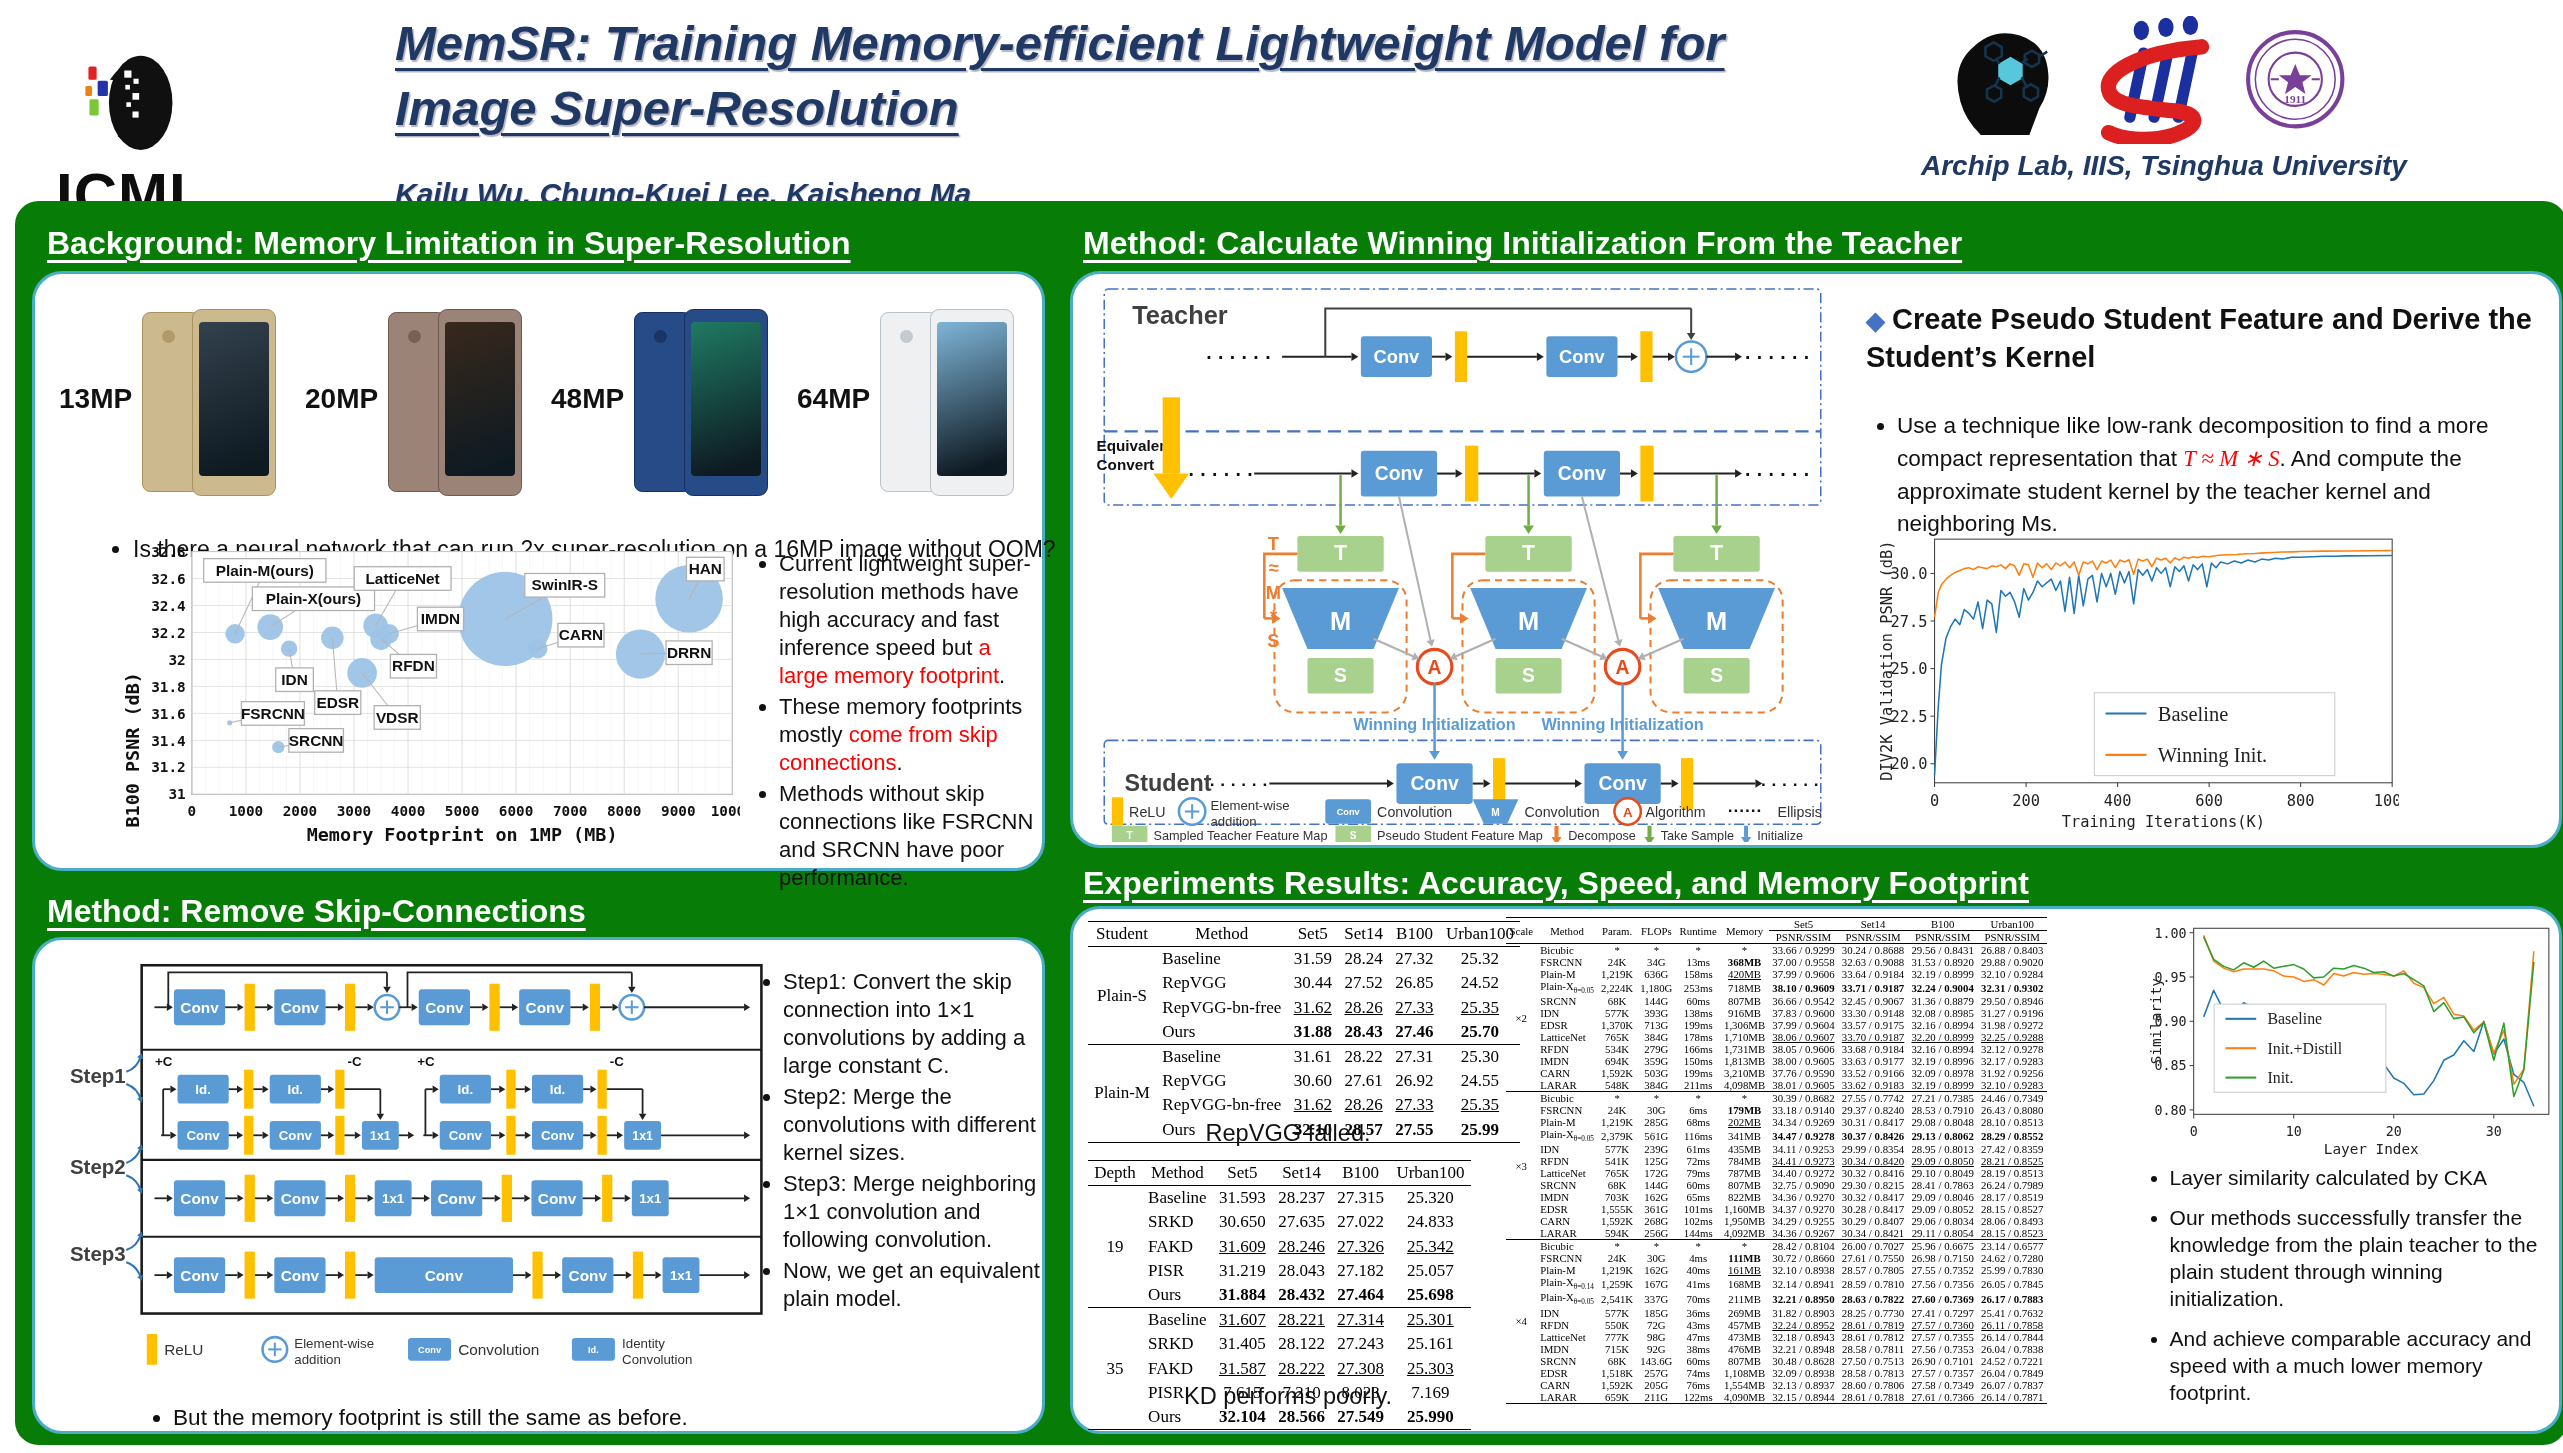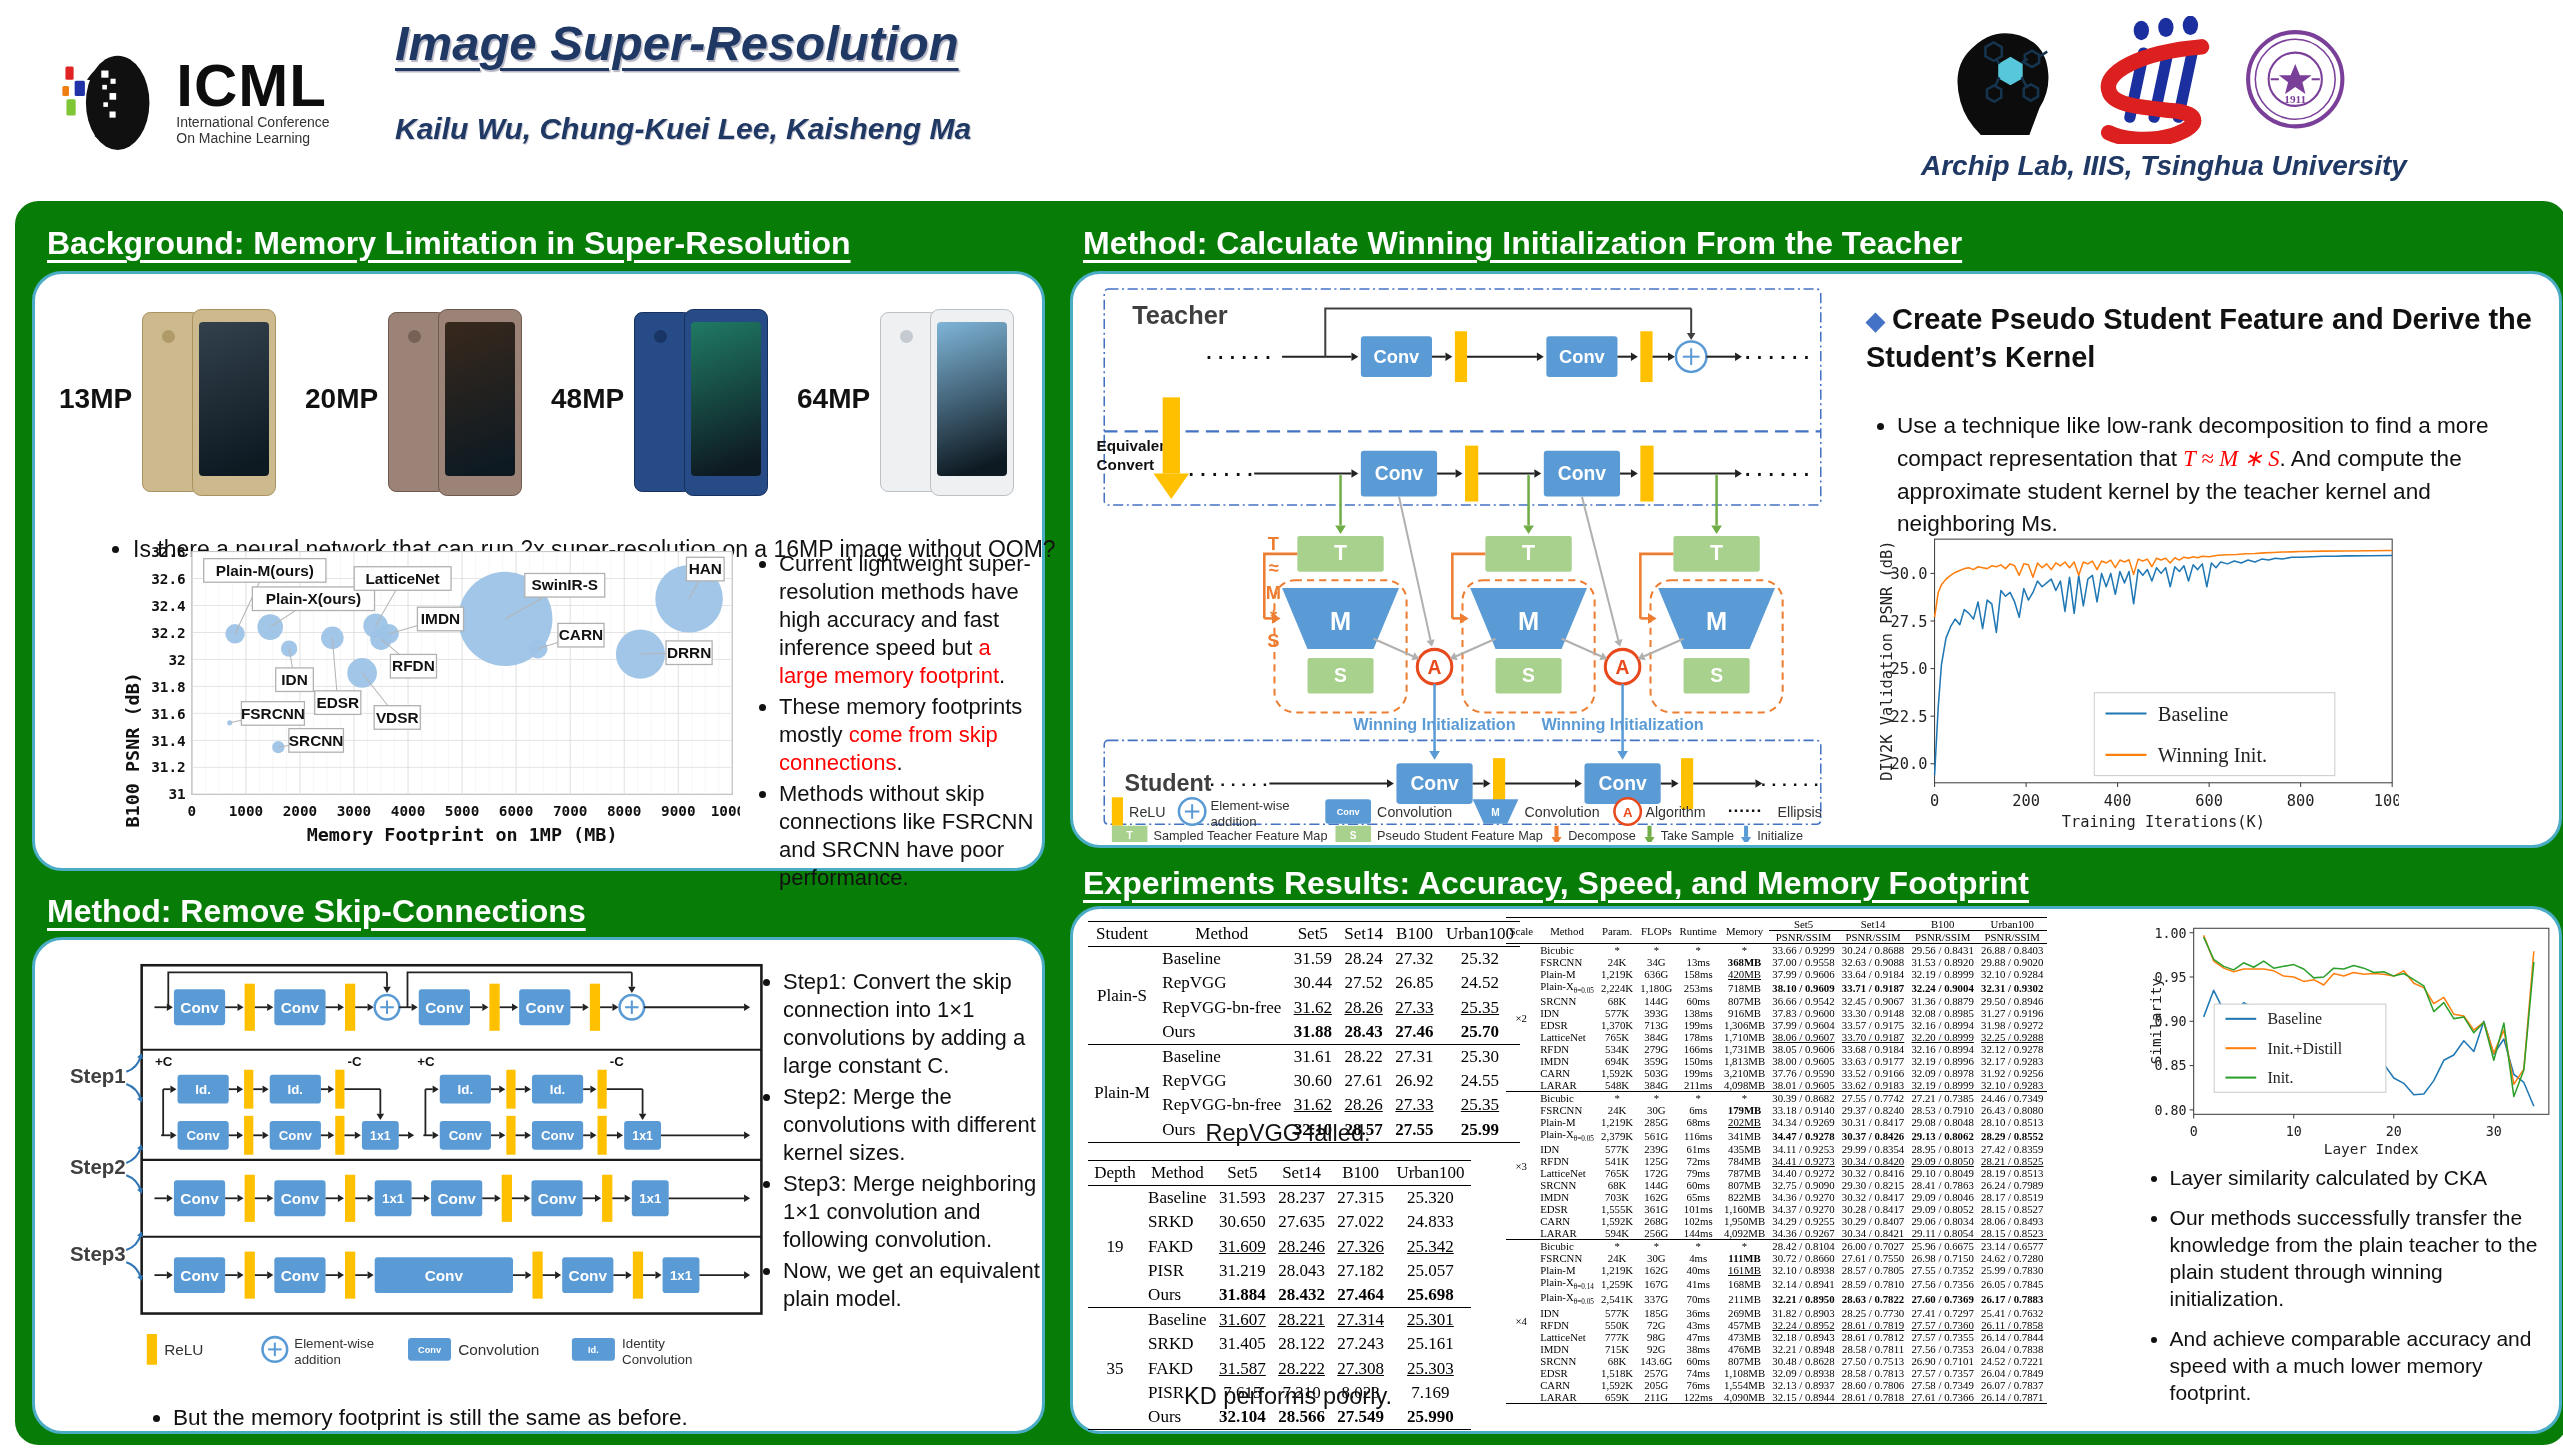--- a/index.html
+++ b/index.html
@@ -9,21 +9,21 @@
   .sec-title{position:absolute;color:#fff;font-weight:bold;font-size:32px;
              text-decoration:underline;text-underline-offset:6.2px;text-decoration-thickness:2.6px;white-space:nowrap;}
   .panel{position:absolute;background:#fff;border:3.6px solid #4bacc6;border-radius:30px;}
   
   .title-block{position:absolute;left:395px;top:11.3px;width:1620px;color:#1f3864;}
   .title-line{font-size:49px;font-weight:bold;font-style:italic;text-decoration:underline;
               text-underline-offset:8.2px;text-decoration-thickness:3.1px;line-height:1.32;white-space:nowrap;
               text-shadow:1.5px 1.5px 1px rgba(40,40,80,0.35);}
   .title-row2{display:flex;align-items:baseline;gap:36px;flex-direction:column;}
   .authors{font-size:30px;font-weight:bold;font-style:italic;color:#1f3864;white-space:nowrap;text-shadow:1px 1px 0.5px rgba(40,40,80,0.25);}
-  .icml{position:absolute;left:56px;top:49px;display:flex;gap:12.3px;align-items:center;}
+  .icml{position:absolute;left:56px;top:49px;display:flex;gap:12.3px;align-items:center;flex-direction:column;}
   .icml-text .acr{font-size:60px;font-weight:bold;color:#0d0d0d;line-height:0.95;letter-spacing:1px;}
   .icml-text .sub{font-size:14px;color:#333;line-height:1.15;}
   .logos{position:absolute;left:1921px;top:9.2px;width:451px;}
   .logo-row{display:flex;align-items:center;justify-content:center;gap:24.6px;height:141px;}
   .affil{font-size:28px;font-weight:bold;font-style:italic;color:#1f3864;text-align:center;white-space:nowrap;}
   
   .phones{position:absolute;left:46px;top:285px;width:984px;height:233px;display:flex;justify-content:space-around;}
   .phone-slot{display:flex;flex-direction:row;align-items:center;width:220px;}
   .phone-label{font-size:28px;font-weight:bold;color:#111;margin-bottom:4.1px;}
   .phone-gfx{position:relative;width:154px;height:185px;}
@@ -80,20 +80,21 @@
       <rect x="104" y="122" width="12" height="12" fill="#ffffff"></rect>
     </svg>
     <div class="icml-text">
       <div class="acr">ICML</div>
       <div class="sub">International Conference</div>
       <div class="sub">On Machine Learning</div>
     </div>
   </div>
 
   <div class="title-block">
+    <div class="title-line">MemSR: Training Memory-efficient Lightweight Model for</div>
     <div class="title-row2">
       <span class="title-line">Image Super-Resolution</span>
       <span class="authors">Kailu Wu, Chung-Kuei Lee, Kaisheng Ma</span>
     </div>
   </div>
 
   <div class="logos">
     <div class="logo-row">
       <svg width="110" height="120" viewBox="0 0 215 235">
         <path d="M30 160 Q12 95 50 58 Q92 14 145 30 Q198 46 202 105 Q205 140 185 172 L165 225 L70 225 Q40 196 30 160 Z" fill="#0c0c0c"></path>

